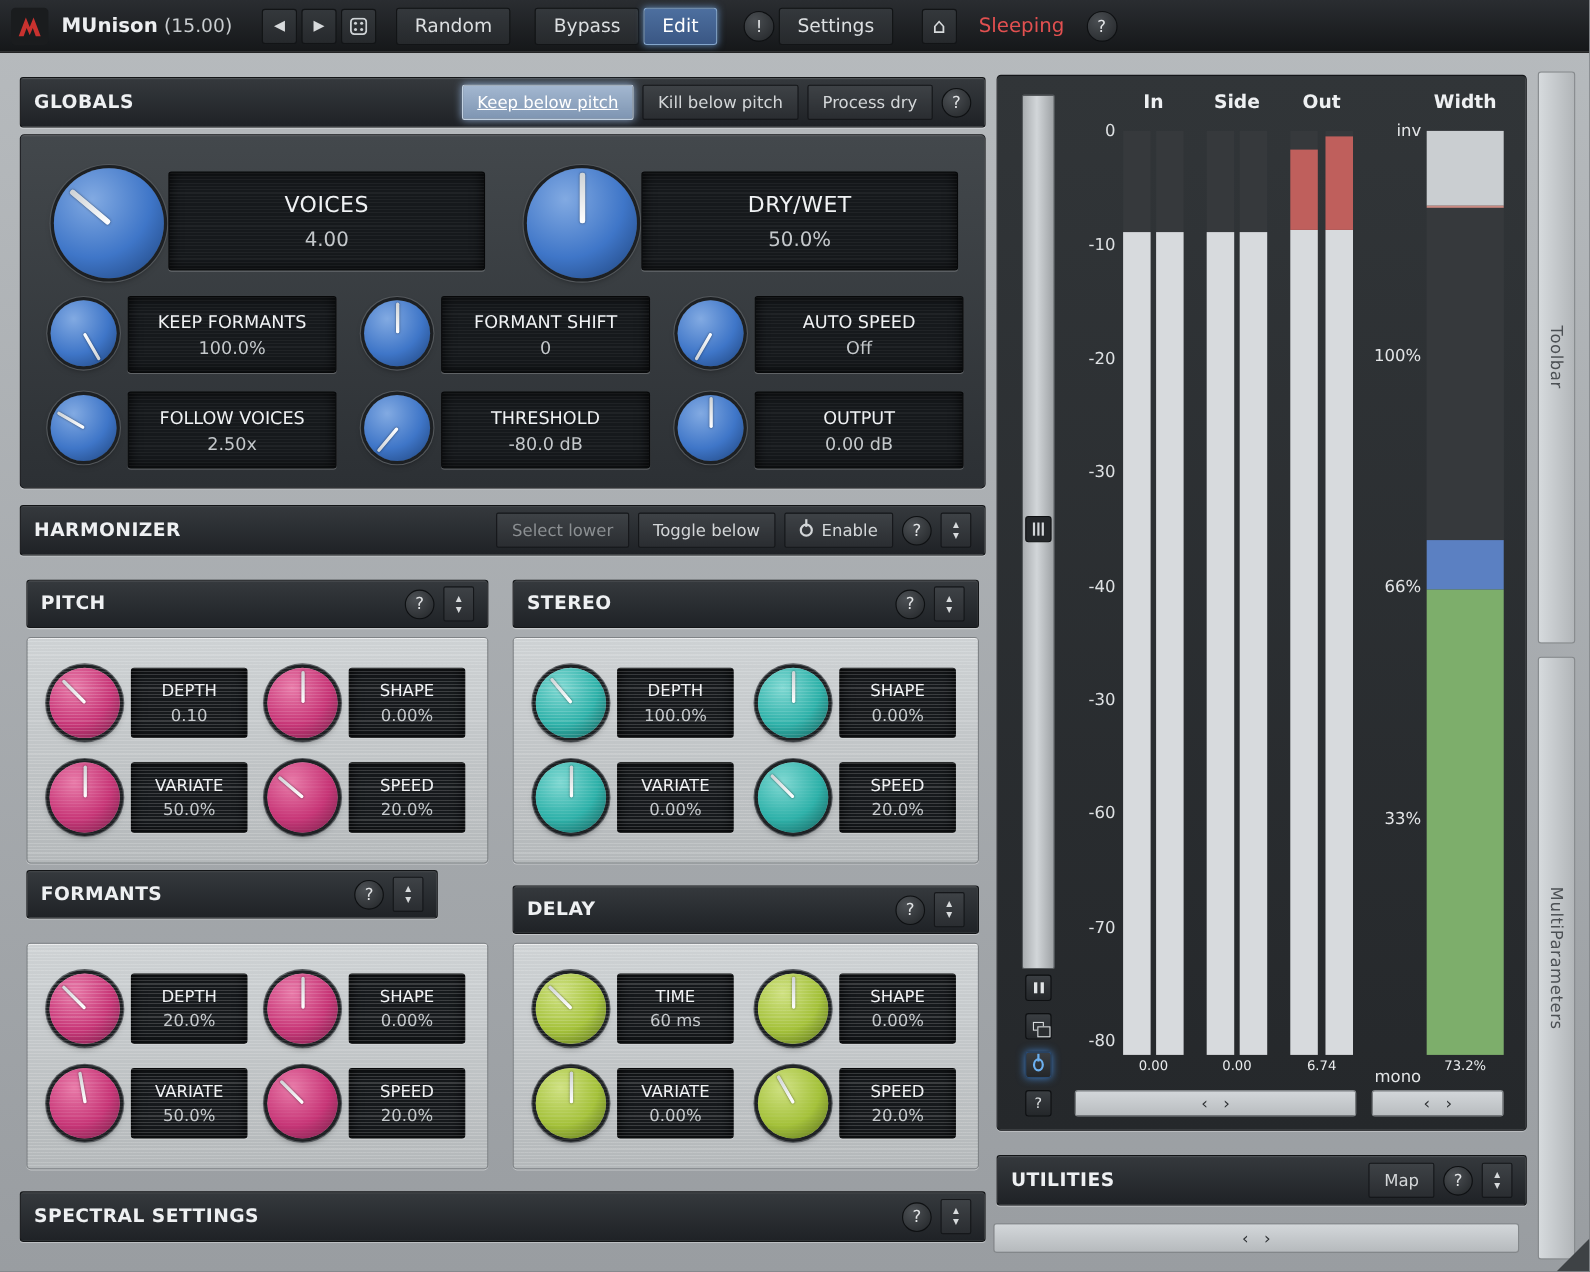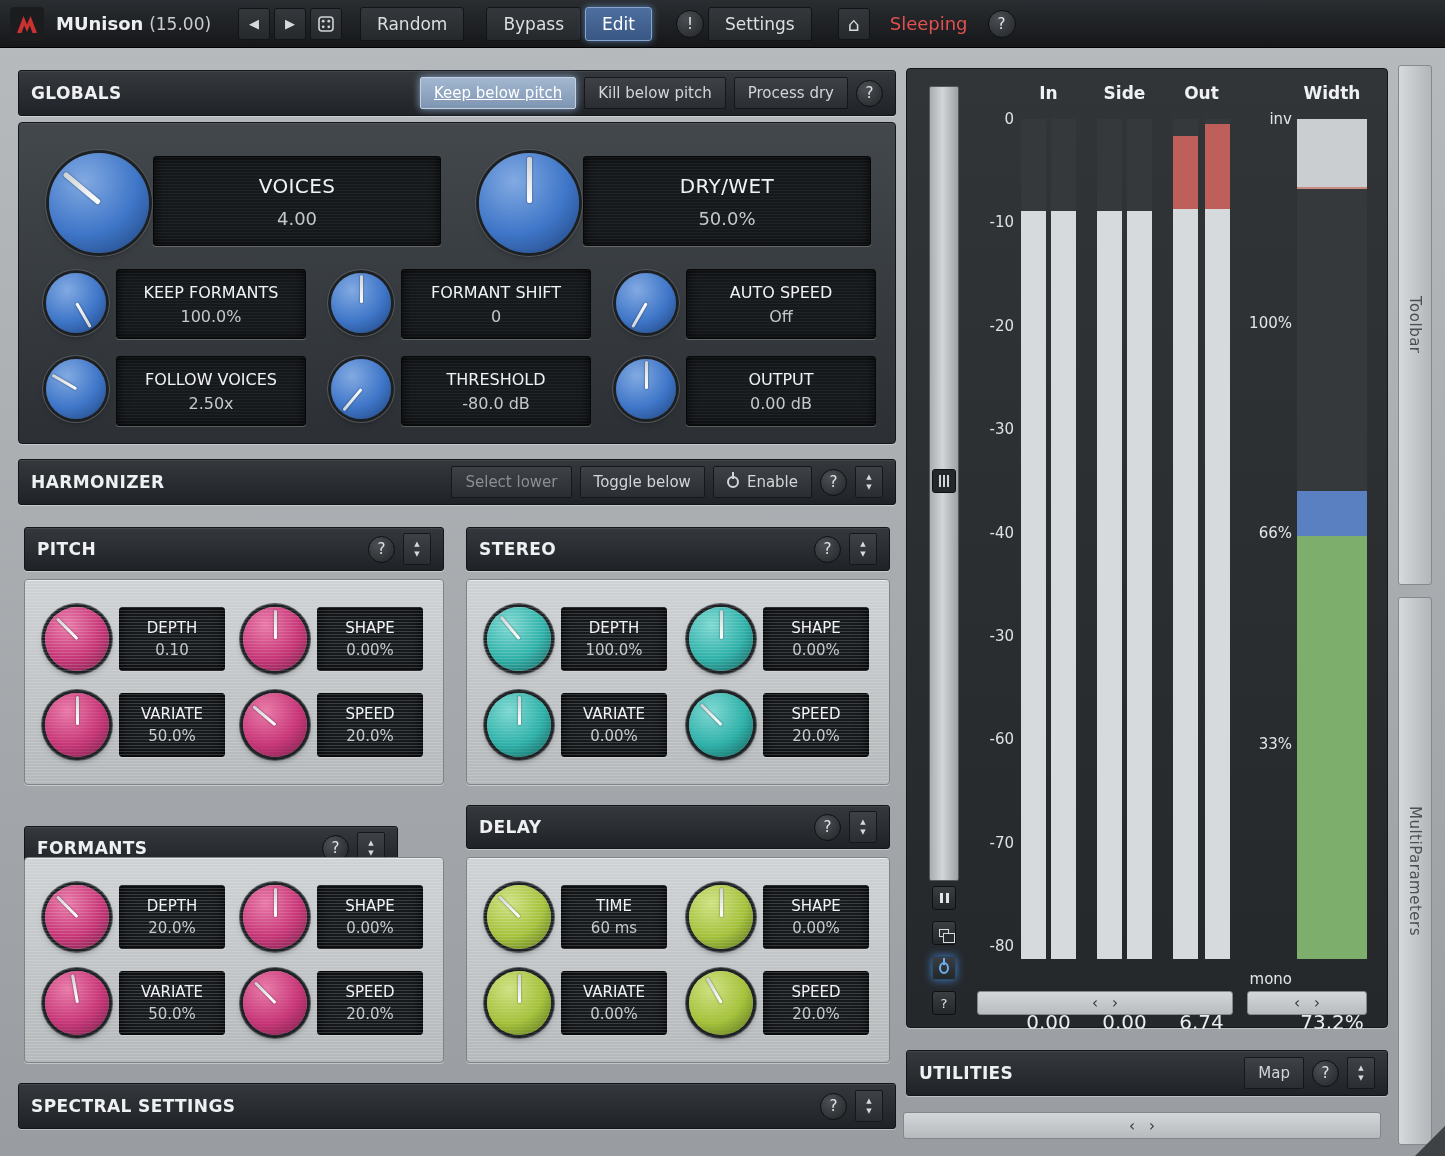--- a/index.html
+++ b/index.html
@@ -103,21 +103,21 @@
   .pwr{width:12px;height:12px;border:2px solid currentColor;border-radius:50%;position:relative;display:inline-block;}
   .pwr::after{content:"";position:absolute;left:50%;top:-6px;width:2px;height:7px;background:currentColor;transform:translateX(-50%);}
   .mhead{position:absolute;top:14px;text-align:center;font-size:17px;font-weight:bold;color:#eef0f2;}
   .msc{position:absolute;left:55px;width:52px;text-align:right;font-size:15px;color:#dee1e3;line-height:18px;height:18px;}
   .mbar{position:absolute;top:50px;height:840px;width:25px;background:#36393c;}
   .mbar .fill{position:absolute;left:0;right:0;bottom:0;background:#d7dadd;}
   .mbar .over{position:absolute;left:0;right:0;background:#bf5f5c;}
   .wmeter{position:absolute;top:50px;left:390px;width:70px;height:840px;background:#36393c;}
   .wseg{position:absolute;left:0;right:0;}
   .wlab{position:absolute;left:295px;width:90px;text-align:right;font-size:15px;color:#e3e5e7;line-height:18px;height:18px;}
-  .mread{position:absolute;top:893px;text-align:center;font-size:20px;color:#eaecee;margin-top:48px;}
+  .mread{position:absolute;top:893px;text-align:center;font-size:12px;color:#eaecee;}
   .mscroll{position:absolute;top:922px;height:24px;background:linear-gradient(#d3d7da,#b8bcbf);border:1px solid #84888b;border-radius:3px;
     display:flex;align-items:center;justify-content:center;gap:14px;color:#2f3235;font-size:15px;cursor:pointer;}
 
   
   .hscroll{position:absolute;left:903px;top:1112px;width:478px;height:27px;background:linear-gradient(#d3d7da,#b6babd);
     border:1px solid #83878a;border-radius:3px;display:flex;align-items:center;justify-content:center;gap:14px;
     color:#2f3235;font-size:15px;cursor:pointer;}
   .vstrip{position:absolute;left:1398px;width:34px;background:linear-gradient(90deg,#d6dadd,#b2b6b9);
     border:1px solid #85898c;border-radius:3px;display:flex;align-items:center;justify-content:center;cursor:pointer;}
   .vstrip span{writing-mode:vertical-rl;font-size:15px;color:#4c5054;letter-spacing:.5px;}
@@ -348,21 +348,21 @@
             <div class="kp"></div>
           </div>
         <div class="vbox vsm">
             <div class="vlabel">SPEED</div>
             <div class="vvalue">20.0%</div>
           </div>
       </div>
     </div>
   </div>
 
-  <div class="phead" style="left:24px;top:826px;width:374px;height:44px">
+  <div class="phead" style="left:24px;top:791px;width:374px;height:44px">
     <span class="ptitle">FORMANTS</span>
     <span class="spacer"></span>
     <button class="qbtn">?</button>
     <button class="udbtn">
         <span>▲</span>
         <span>▼</span>
       </button>
   </div>
   <div class="phead" style="left:466px;top:805px;width:424px;height:44px">
     <span class="ptitle">DELAY</span>

